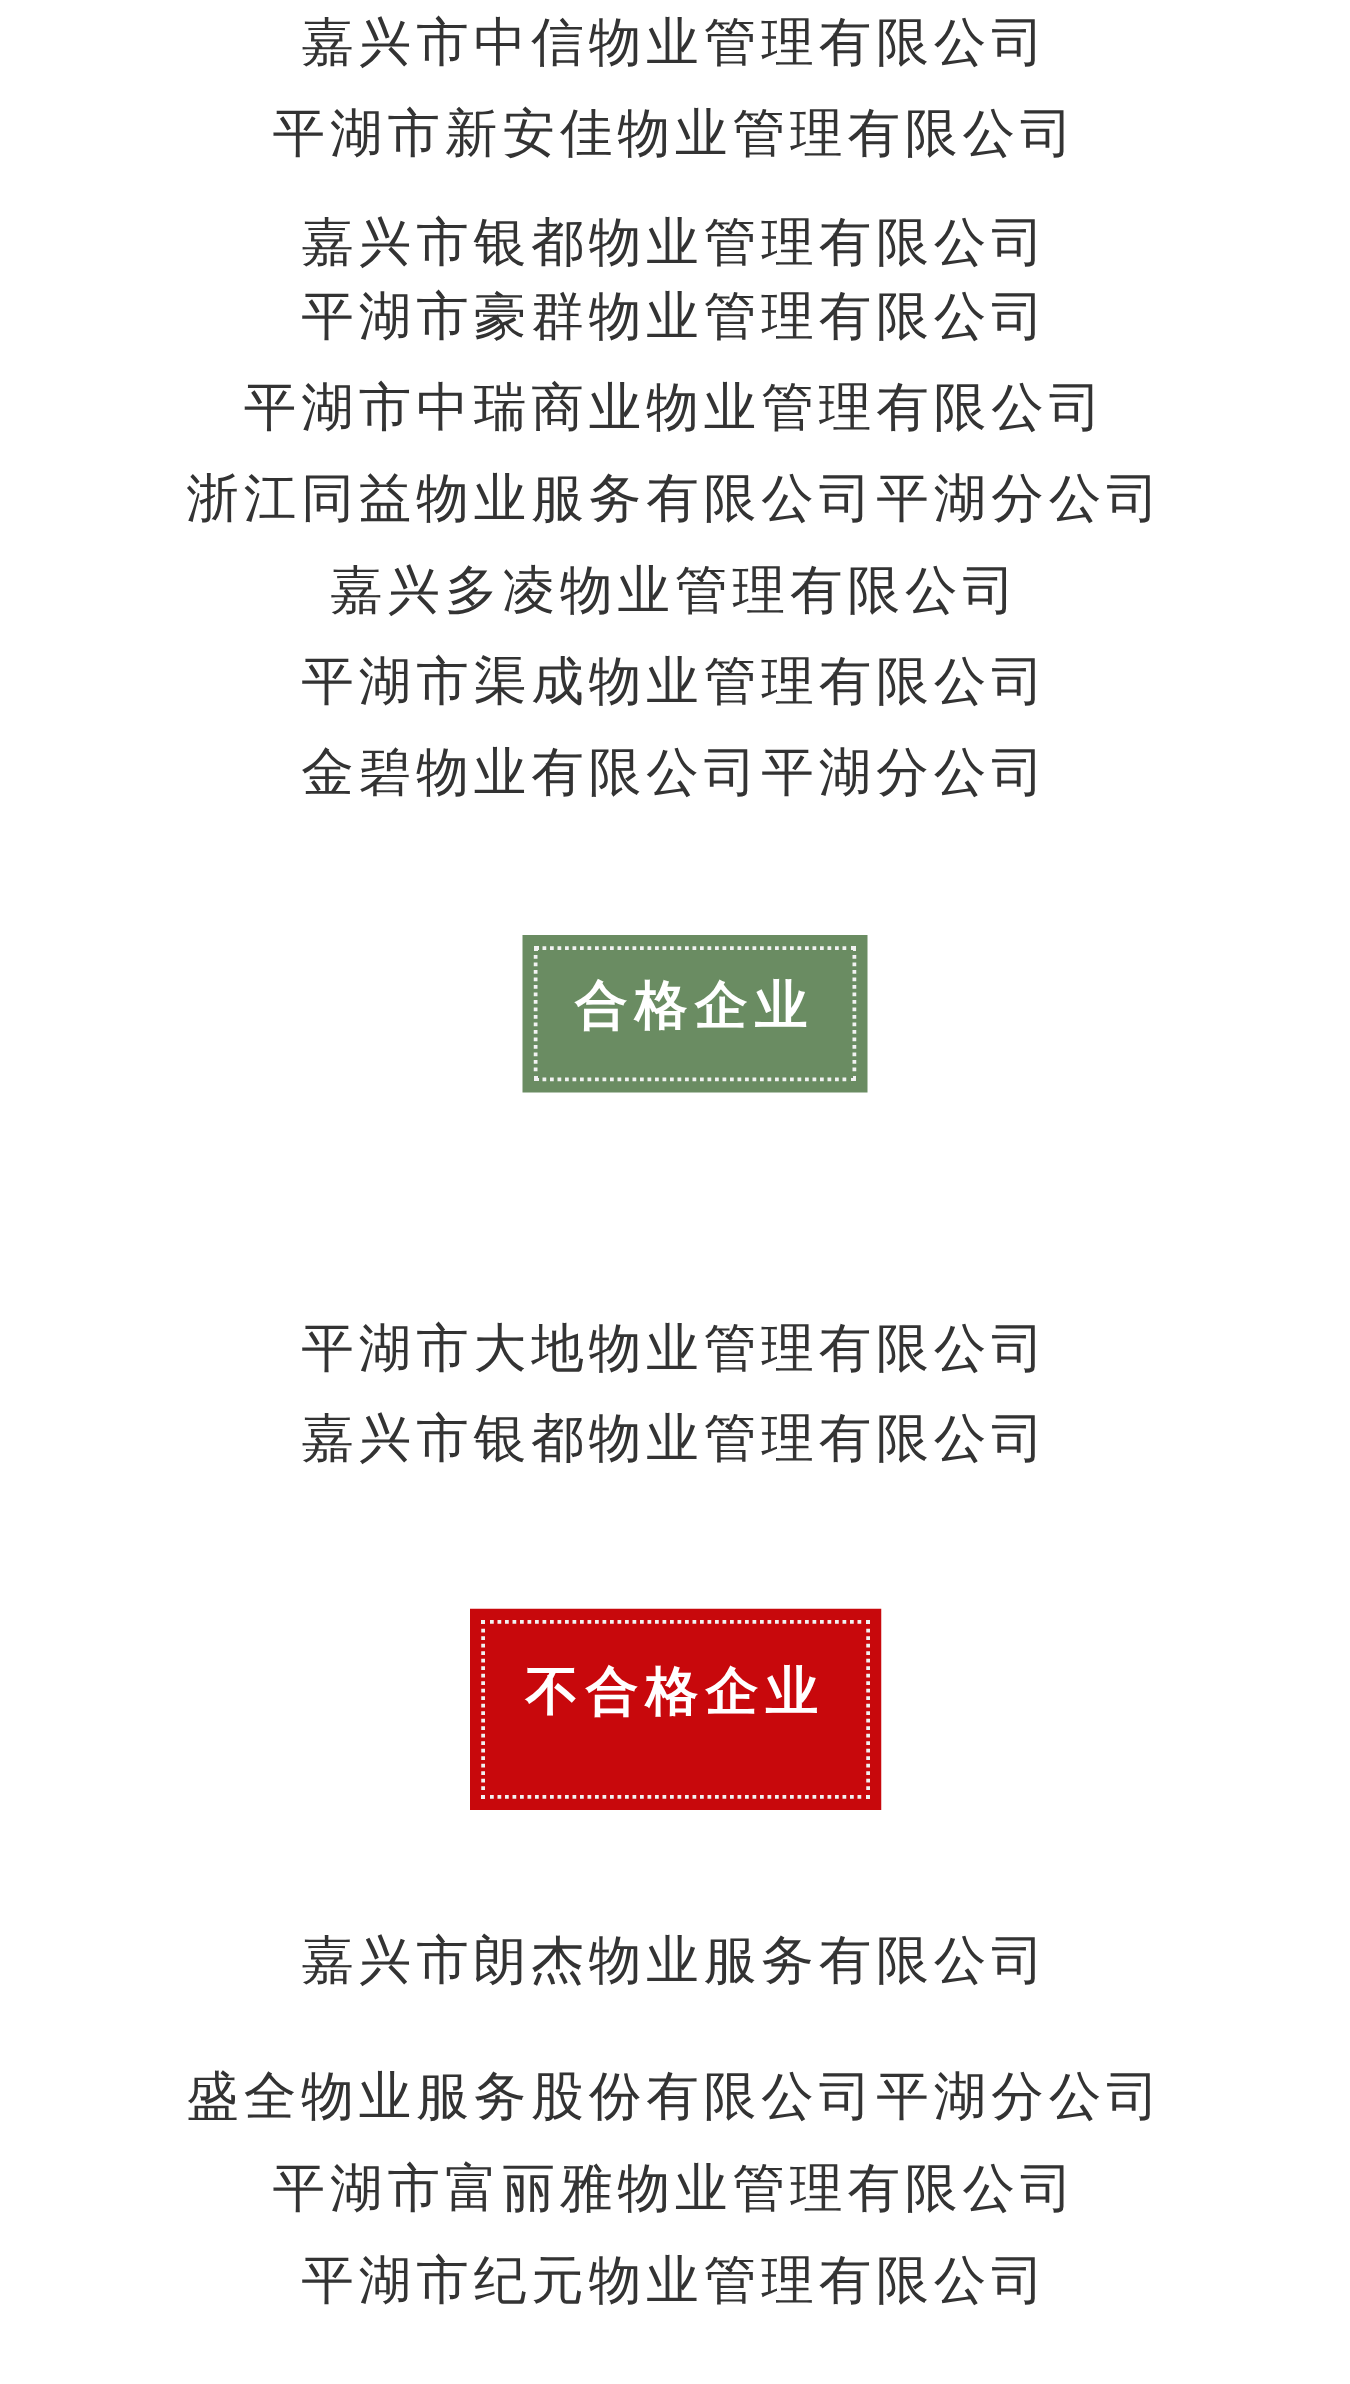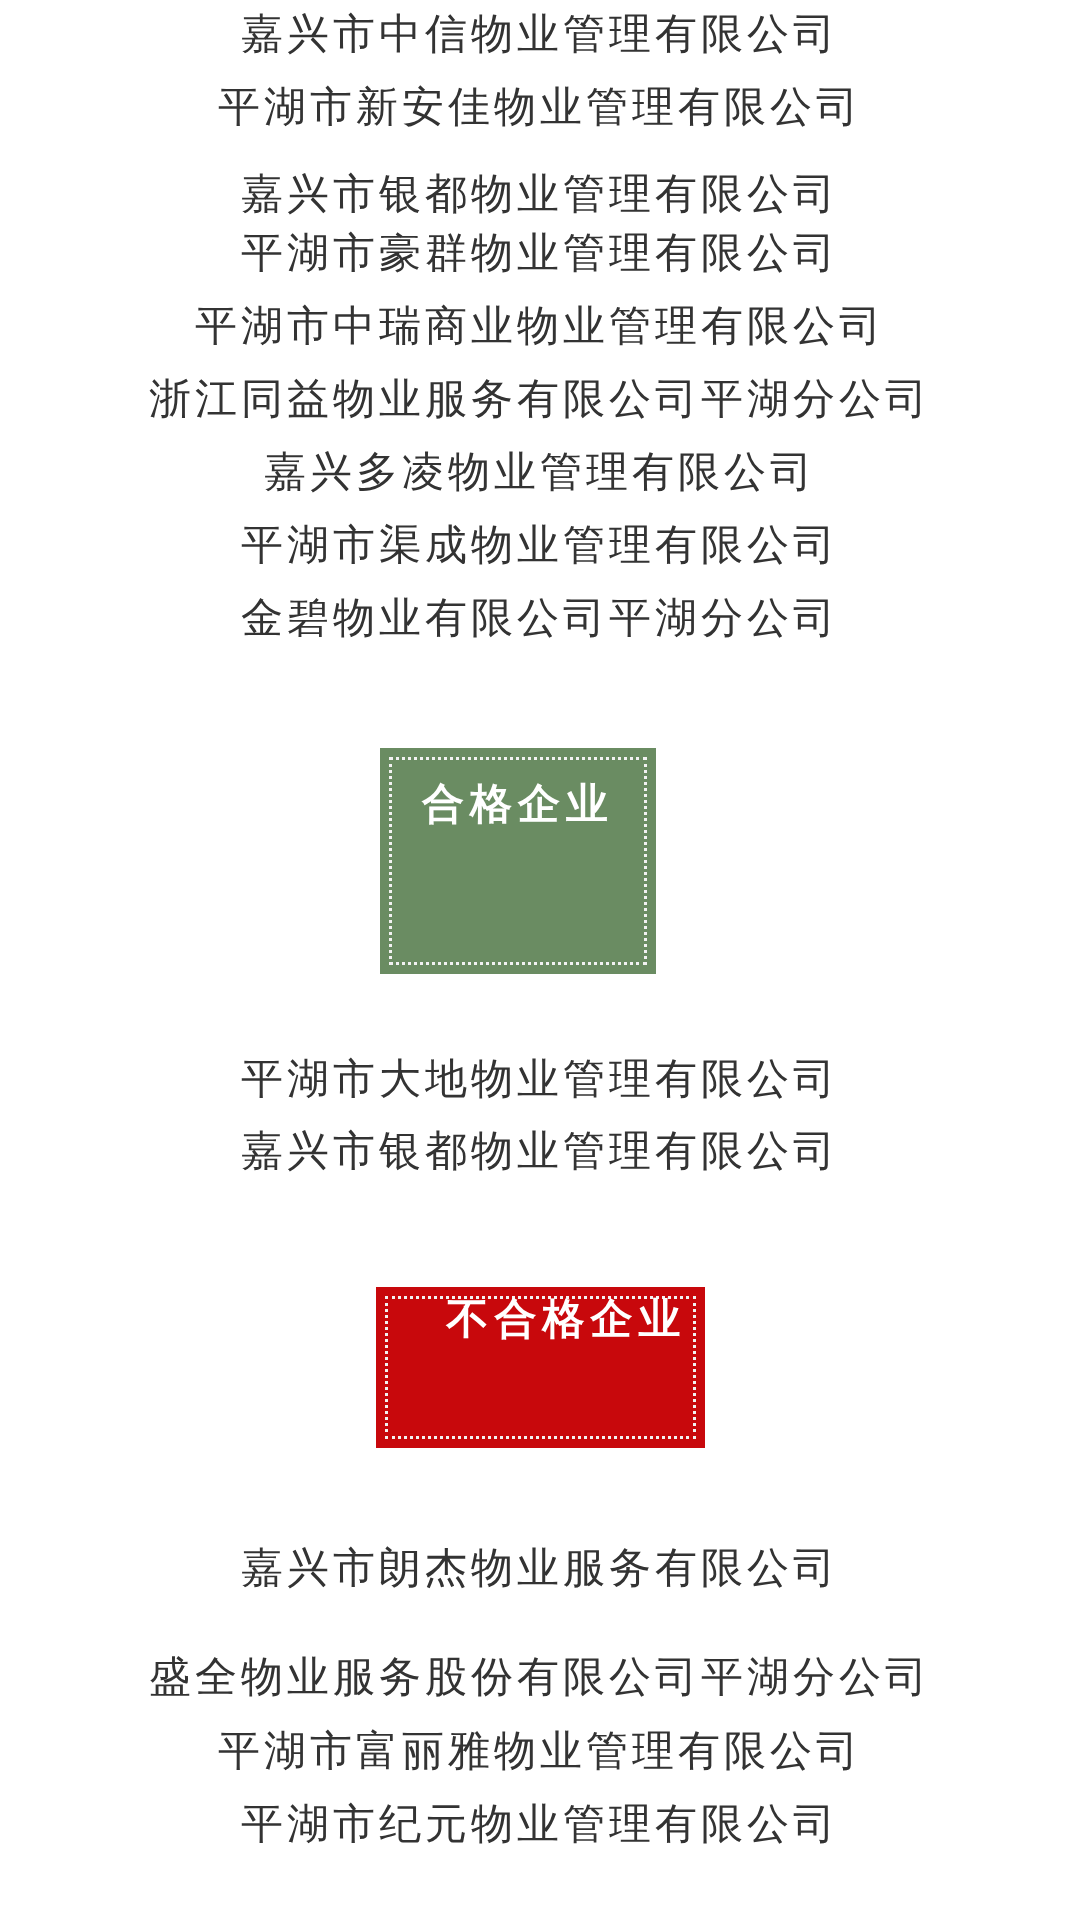--- a/index.html
+++ b/index.html
@@ -40,30 +40,30 @@
       box-sizing: border-box;
     }
     .badge .t1, .badge .t2 {
       position: absolute;
       left: 0; width: 100%;
       font-size: 42px;
       letter-spacing: 6px;
       white-space: nowrap;
     }
     #badge-qualified {
-      left: 380px; top: 748px; width: 276px; height: 226px;
+      left: 418px; top: 748px; width: 276px; height: 126px;
       background: #6a8c62;
     }
     #badge-qualified .t1 { top: 28px; line-height: 56px; }
     #badge-qualified .t2 { top: 98px; line-height: 56px; }
     #badge-unqualified {
       left: 376px; top: 1287px; width: 329px; height: 161px;
       background: #c8080c;
     }
-    #badge-unqualified .t1 { top: 4px; line-height: 56px; padding-left: 26px; }
+    #badge-unqualified .t1 { top: 38px; line-height: 56px; }
     #badge-unqualified .t2 { top: 84px; line-height: 56px; }
   </style>
 </head>
 <body>
 
 <div>
   <div class="line" style="top:-3px">嘉兴市中信物业管理有限公司</div>
   <div class="line" style="top:70px">平湖市新安佳物业管理有限公司</div>
   <div class="line" style="top:157px">嘉兴市银都物业管理有限公司</div>
   <div class="line" style="top:216px">平湖市豪群物业管理有限公司</div>

